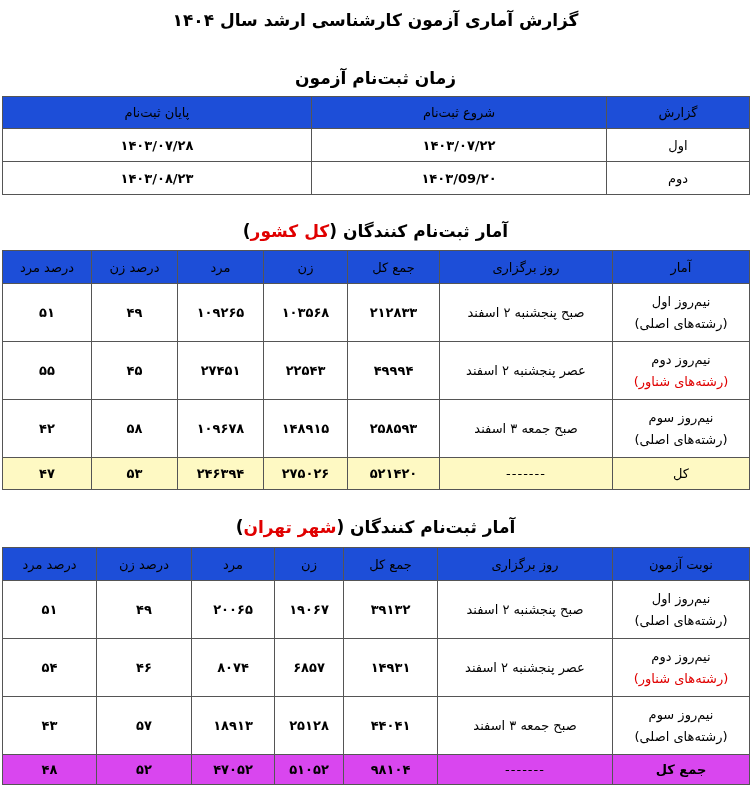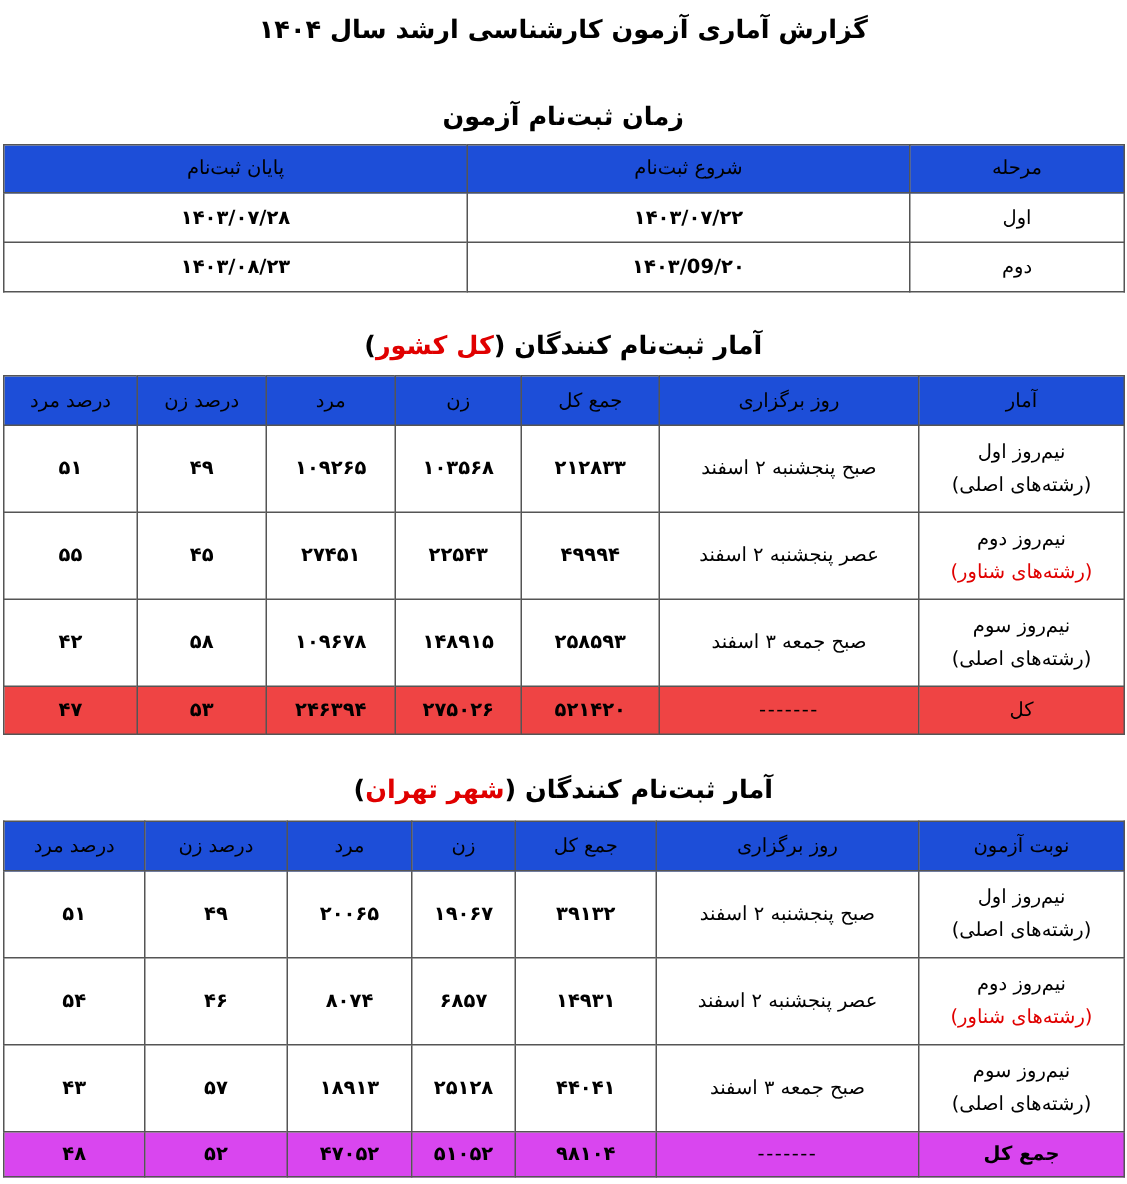--- a/index.html
+++ b/index.html
@@ -41,40 +41,40 @@
     }
     th {
       background: #1d4ed8;
       font-weight: normal;
       font-size: 13px;
     }
     .num { font-weight: bold; font-size: 13px; }
     .label-main { display: block; line-height: 22px; font-size: 13px; }
     .label-sub { display: block; line-height: 22px; font-size: 13px; }
     .label-sub.red { color: #e00000; }
-    .total-light td { background: #ef4444; }
+    .total-light td { background: #fef9c3; }
     .total-dark td { background: #d946ef; }
     .dash { letter-spacing: 1px; }
   </style>
 </head>
 <body>
 
 <div class="title" style="top:8px;">گزارش آماری آزمون کارشناسی ارشد سال ۱۴۰۴</div>
 
 <div class="title" style="top:66px;">زمان ثبت‌نام آزمون</div>
 
 <table style="left:2px; top:96px; width:747px;">
   <colgroup>
     <col style="width:143px">
     <col style="width:295px">
     <col style="width:309px">
   </colgroup>
   <tbody>
       <tr style="height:32px;">
-    <th>مرحله</th>
+    <th>گزارش</th>
     <th>شروع ثبت‌نام</th>
     <th>پایان ثبت‌نام</th>
   </tr>
   <tr style="height:33px;">
     <td>اول</td>
     <td class="num">۱۴۰۳/۰۷/۲۲</td>
     <td class="num">۱۴۰۳/۰۷/۲۸</td>
   </tr>
   <tr style="height:33px;">
     <td>دوم</td>

